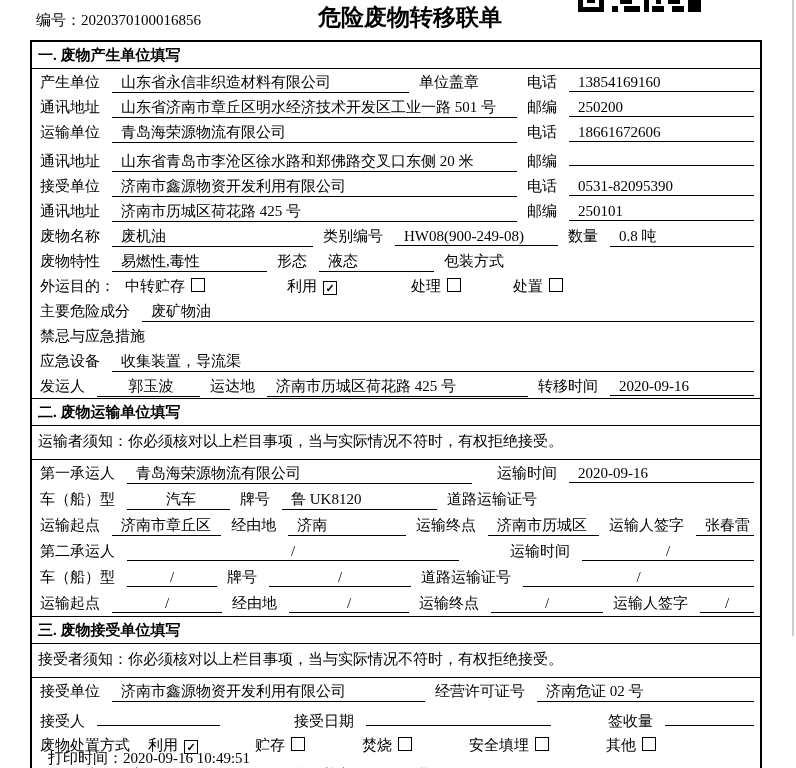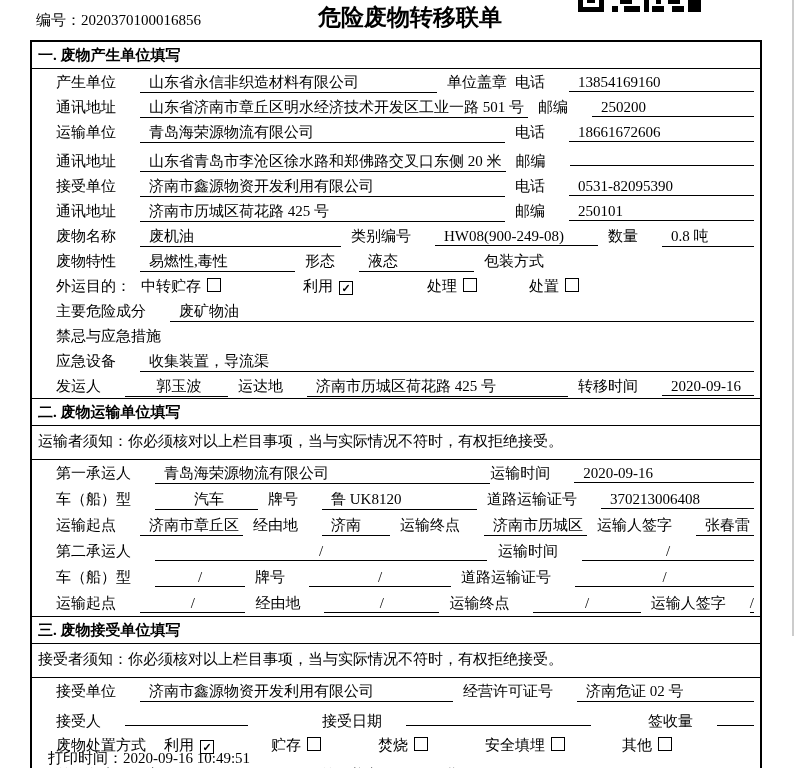--- a/index.html
+++ b/index.html
@@ -12,25 +12,25 @@
   .topbar{position:relative;height:38px;}
   .docno{position:absolute;left:36px;top:11px;font-size:15px;white-space:nowrap;}
   .form-title{position:absolute;left:318px;top:2px;font-size:23px;font-weight:bold;white-space:nowrap;}
   .qr{position:absolute;top:0;right:94px;width:124px;height:12px;}
 
   .tbl{position:absolute;left:30px;top:40px;width:728px;border:2px solid #000;background:#fff;}
   .sechead{font-weight:bold;font-size:15px;padding:4px 6px 3px 6px;border-bottom:1px solid #000;}
   .sechead.mid{border-top:1px solid #000;}
   .notice{padding:6px 6px 8px 6px;border-bottom:1px solid #000;white-space:nowrap;}
 
-  .row{display:flex;align-items:baseline;padding:4px 6px 1px 24px;min-height:20px;}
+  .row{display:flex;align-items:baseline;padding:4px 6px 1px 8px;min-height:20px;}
   .s1 .row{min-height:20px;}
   .s2 .row,.s3 .row{min-height:21px;}
   .lbl{white-space:nowrap;}
-  .fld{border-bottom:1px solid #000;white-space:nowrap;padding:0 4px 0 9px;margin-left:24px;min-height:17px;}
+  .fld{border-bottom:1px solid #000;white-space:nowrap;padding:0 4px 0 9px;margin-left:12px;min-height:17px;}
   .fld.ctr{text-align:center;padding:0;}
   .grow{flex:1 1 auto;}
   .sp{flex:1 1 auto;}
   .w90{width:90px;text-align:center;}  .w110{width:102px;} .w115{width:110px;} .w120{width:112px;}
   .w130{width:120px;}.w150{width:142px;} .w160{width:150px;} .w180{width:172px;}
   .w195{width:188px;}.w240{width:248px;} .w280{width:284px;} .w300{width:300px;}
   .w330{width:332px;}
   .g18{margin-left:18px;} .g55{margin-left:57px;} .g75{margin-left:74px;}
   .g80{margin-left:82px;} .g100{margin-left:52px;} .g10{margin-left:10px;}
   .opt{white-space:nowrap;}
@@ -185,21 +185,20 @@
         <span class="lbl">运输时间</span>
         <span class="fld w180">2020-09-16</span>
       </div>
 
       <div class="row">
         <span class="lbl">车（船）型</span>
         <span class="fld w90">汽车</span>
         <span class="lbl g10">牌号</span>
         <span class="fld w150">鲁 UK8120</span>
         <span class="lbl g10">道路运输证号</span>
-        <span class="fld grow">370213006408</span>
       </div>
 
       <div class="row">
         <span class="lbl">运输起点</span>
         <span class="fld w115">济南市章丘区</span>
         <span class="lbl g10">经由地</span>
         <span class="fld w130">济南</span>
         <span class="lbl g10">运输终点</span>
         <span class="fld w120">济南市历城区</span>
         <span class="lbl g10">运输人签字</span>

